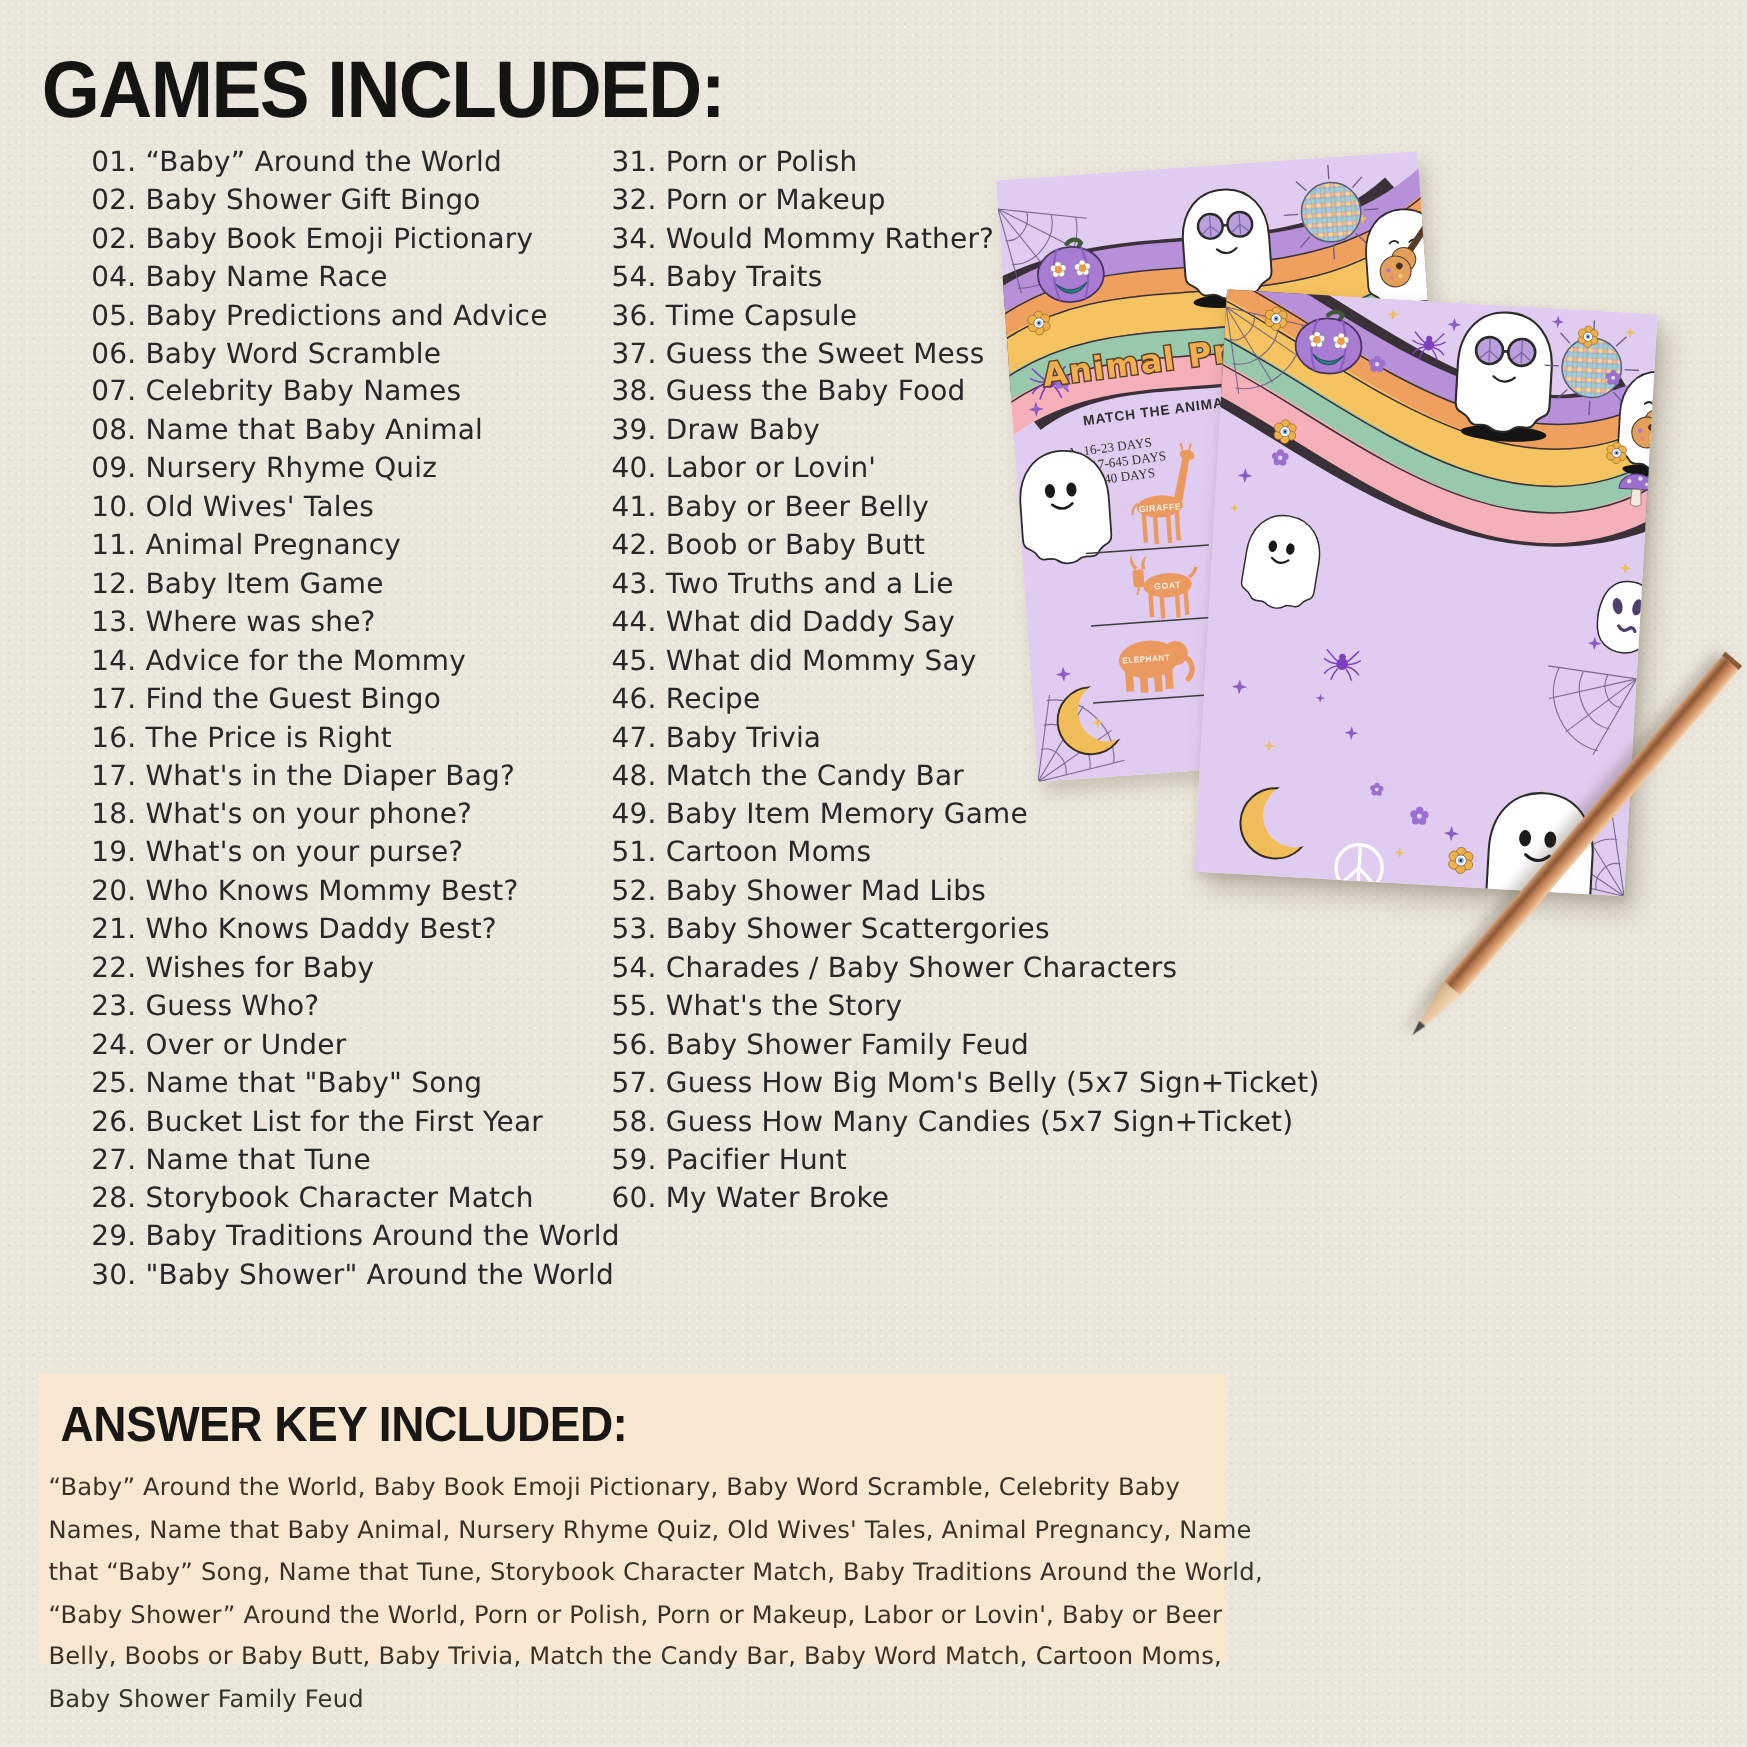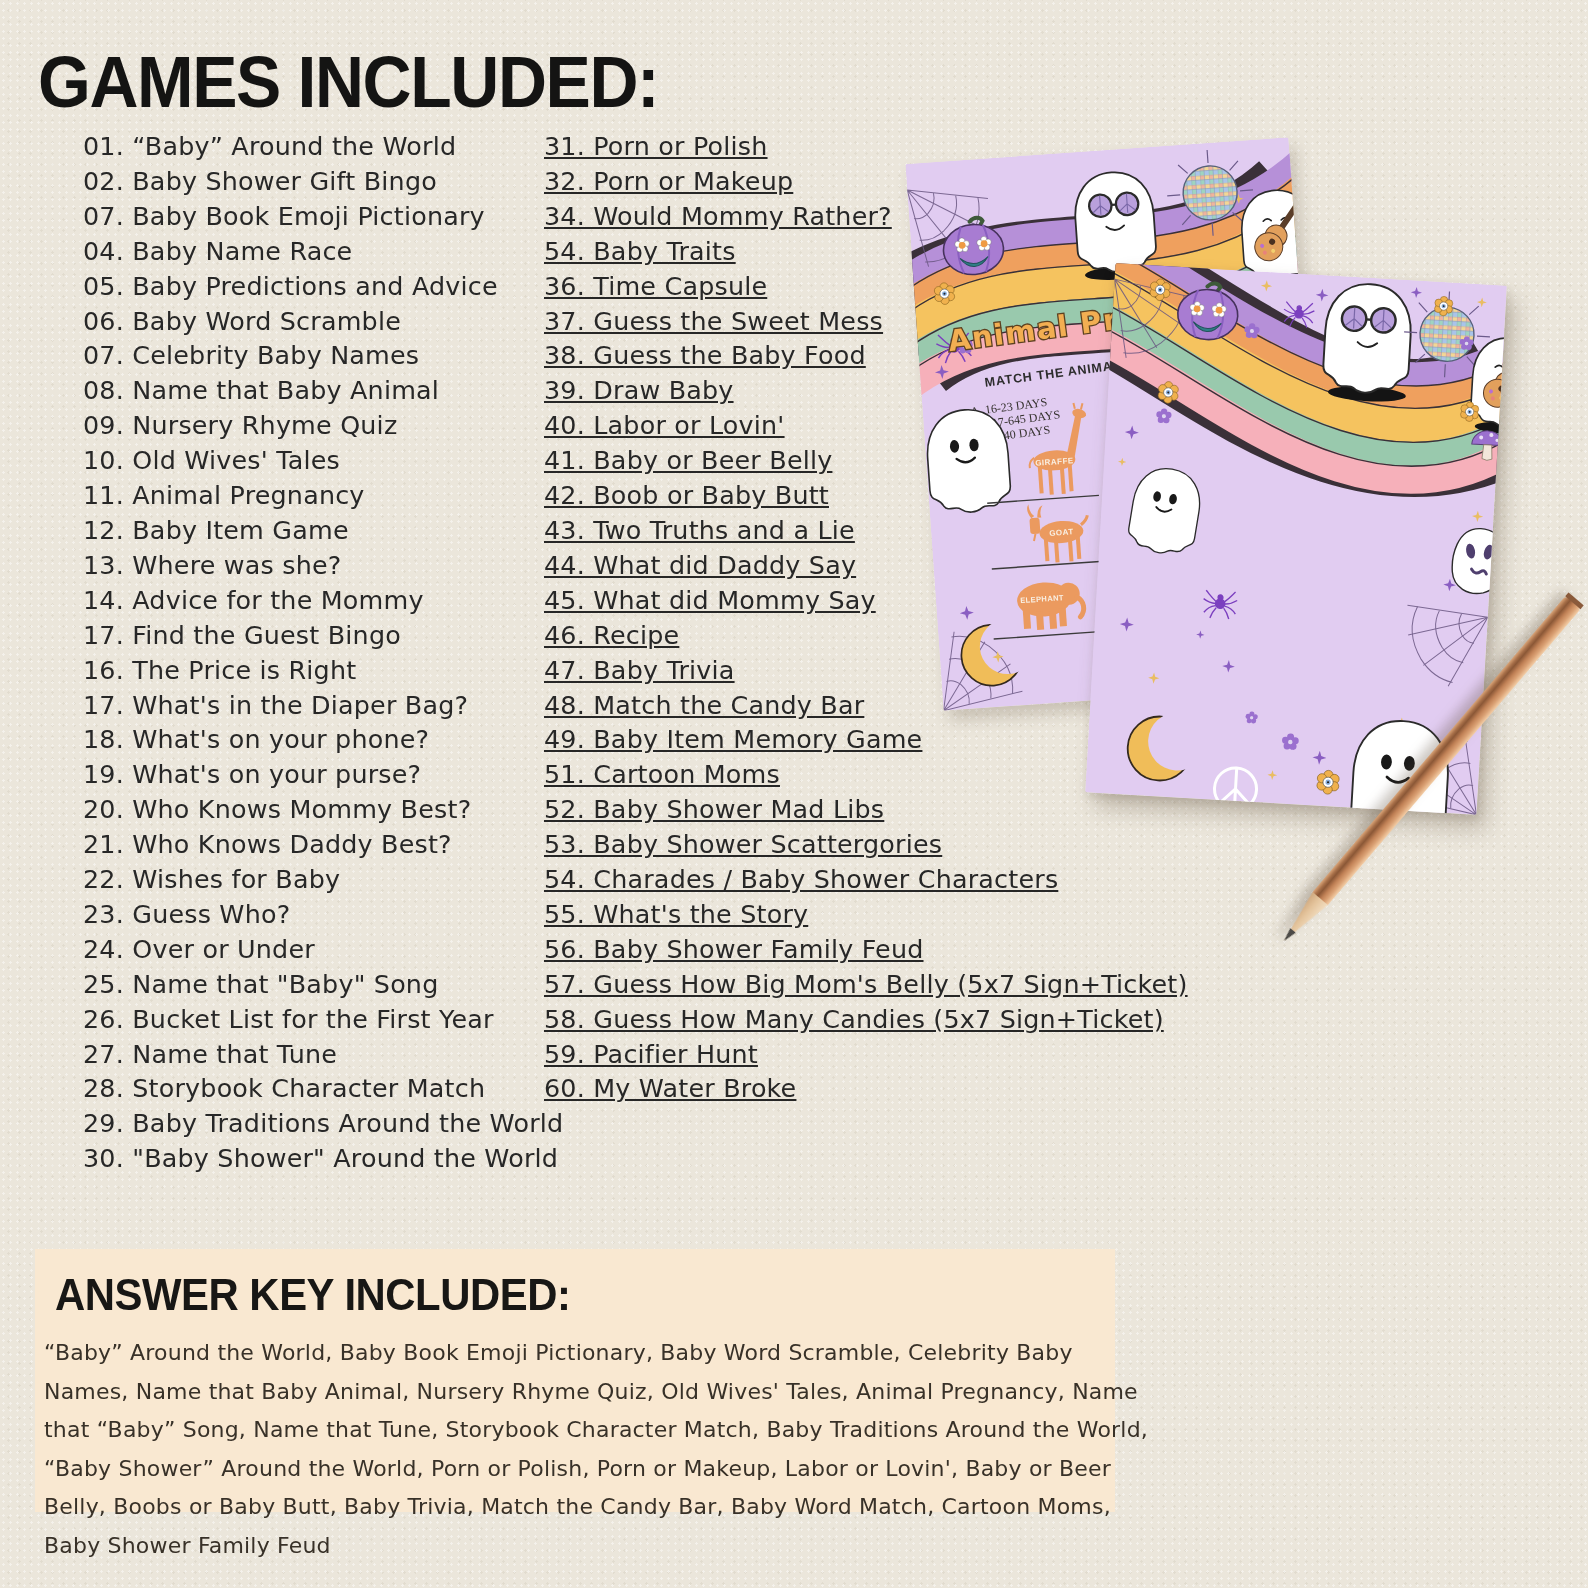--- a/index.html
+++ b/index.html
@@ -9,21 +9,21 @@
     background-image:
       radial-gradient(rgba(255,255,255,.45) 1px, transparent 1.2px),
       radial-gradient(rgba(168,156,134,.14) 1px, transparent 1.2px);
     background-size:7px 7px,11px 11px;background-position:0 0,3px 5px;}
   .page-title{position:absolute;left:38px;top:40px;margin:0;
     font-family:"Liberation Sans",sans-serif;font-weight:700;font-size:73px;
     letter-spacing:-1.5px;color:#141413;transform:scaleX(.93);transform-origin:0 0;white-space:nowrap;}
   .games-col{position:absolute;top:129px;margin:0;padding:0;list-style:none;
     font-size:25.4px;line-height:34.9px;color:#272727;letter-spacing:.2px;white-space:nowrap;}
   #games-col-1{left:42px;margin-left:41px;}
-  #games-col-2{left:544px;text-decoration:underline;}
+  #games-col-2{left:556px;}
   
   .card{position:absolute;overflow:hidden;border-radius:2px;}
   .card svg{display:block;}
   #back-card{left:924px;top:150px;width:384px;height:548px;transform:rotate(-4deg);
     box-shadow:6px 10px 16px rgba(96,78,60,.25);}
   #front-card{left:1100px;top:274px;width:392px;height:530px;transform:rotate(3.3deg);
     box-shadow:10px 14px 22px rgba(96,78,60,.30),2px 4px 8px rgba(96,78,60,.16);}
   
   .pencil{position:absolute;left:1205px;top:760px;width:450px;height:20px;
     transform:rotate(130.5deg);display:flex;align-items:stretch;
@@ -47,21 +47,21 @@
 </head>
 <body>
 
 <div class="canvas">
 
   <h1 class="page-title">GAMES INCLUDED:</h1>
 
   <ol class="games-col" id="games-col-1">
     <li>01. “Baby” Around the World</li>
     <li>02. Baby Shower Gift Bingo</li>
-    <li>07. Baby Book Emoji Pictionary</li>
+    <li>02. Baby Book Emoji Pictionary</li>
     <li>04. Baby Name Race</li>
     <li>05. Baby Predictions and Advice</li>
     <li>06. Baby Word Scramble</li>
     <li>07. Celebrity Baby Names</li>
     <li>08. Name that Baby Animal</li>
     <li>09. Nursery Rhyme Quiz</li>
     <li>10. Old Wives' Tales</li>
     <li>11. Animal Pregnancy</li>
     <li>12. Baby Item Game</li>
     <li>13. Where was she?</li>

